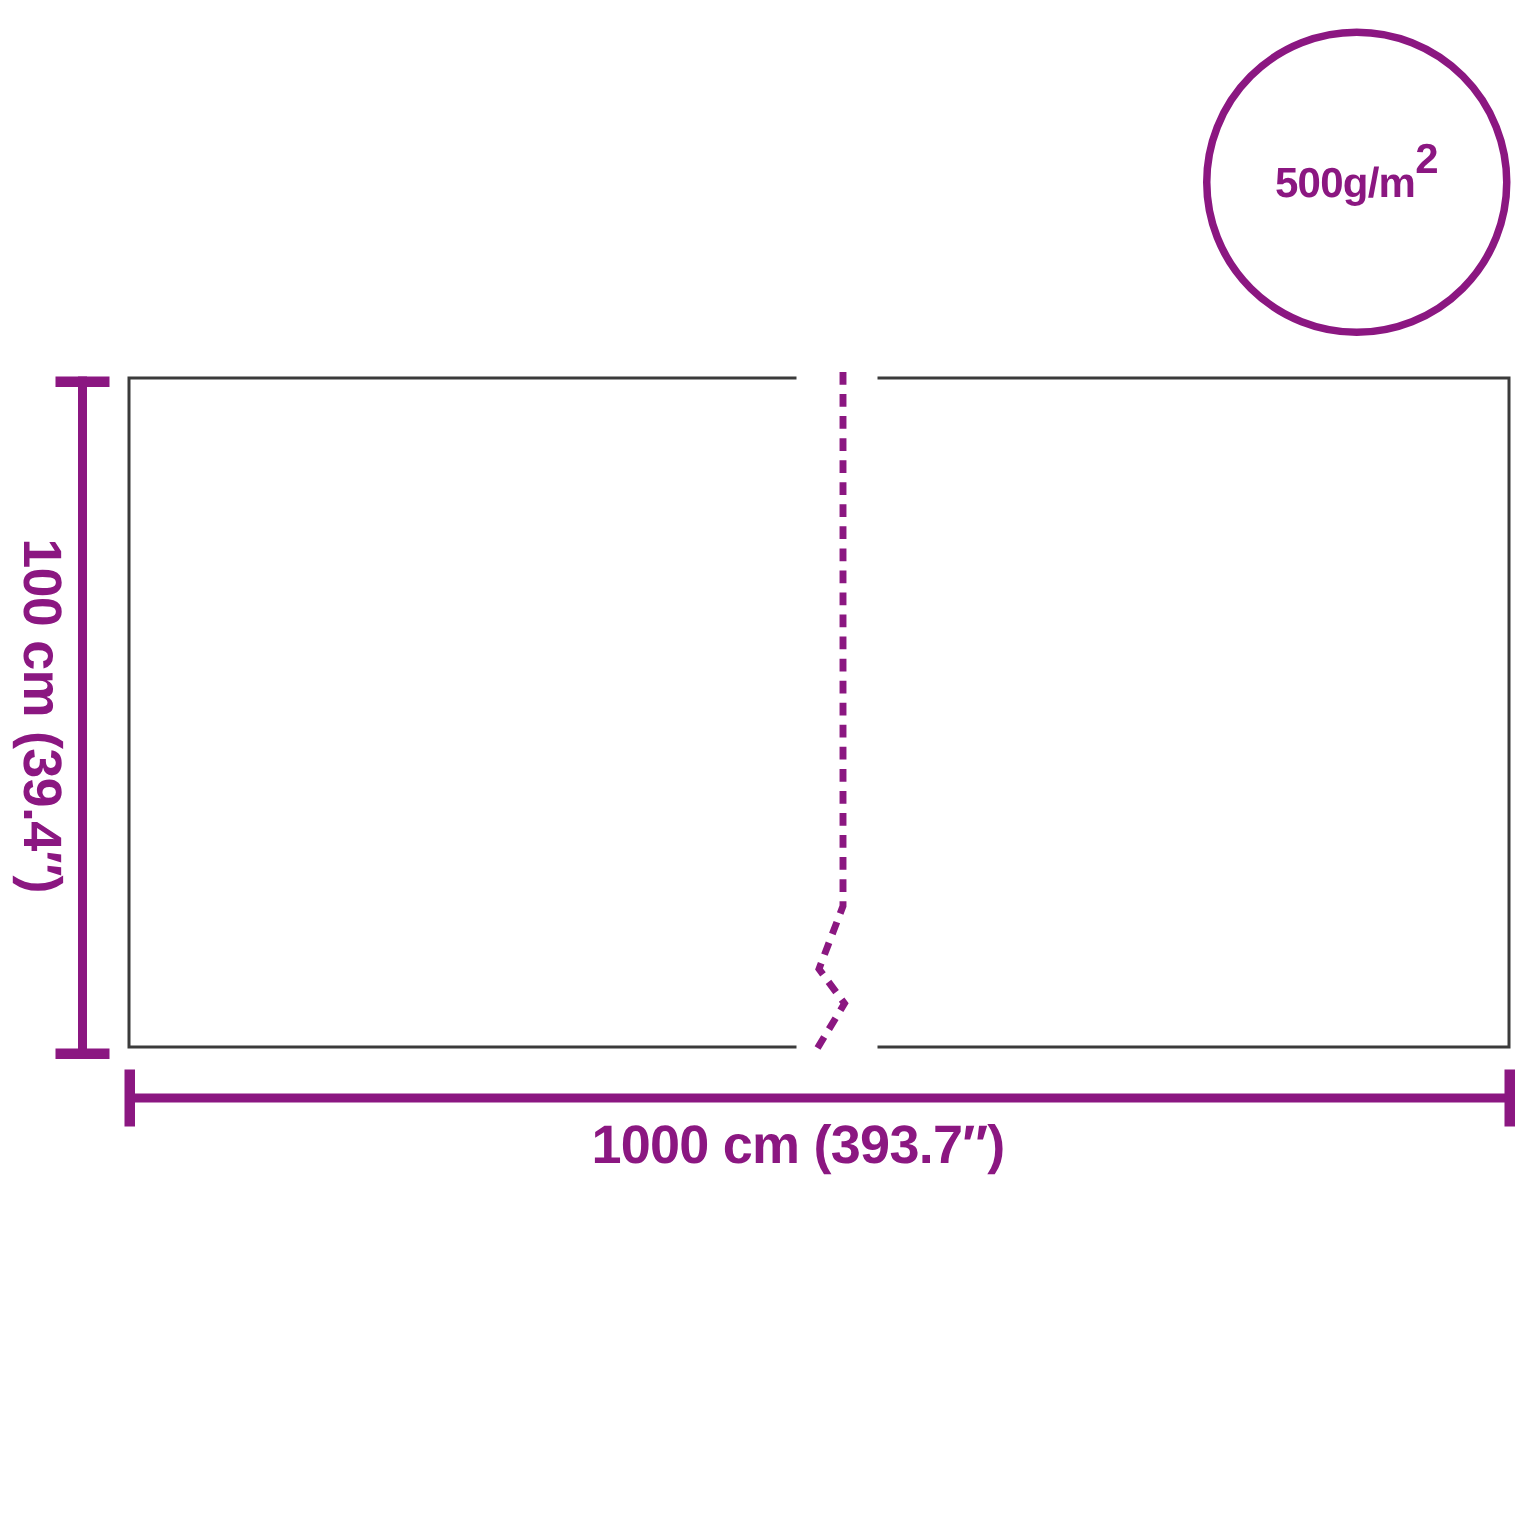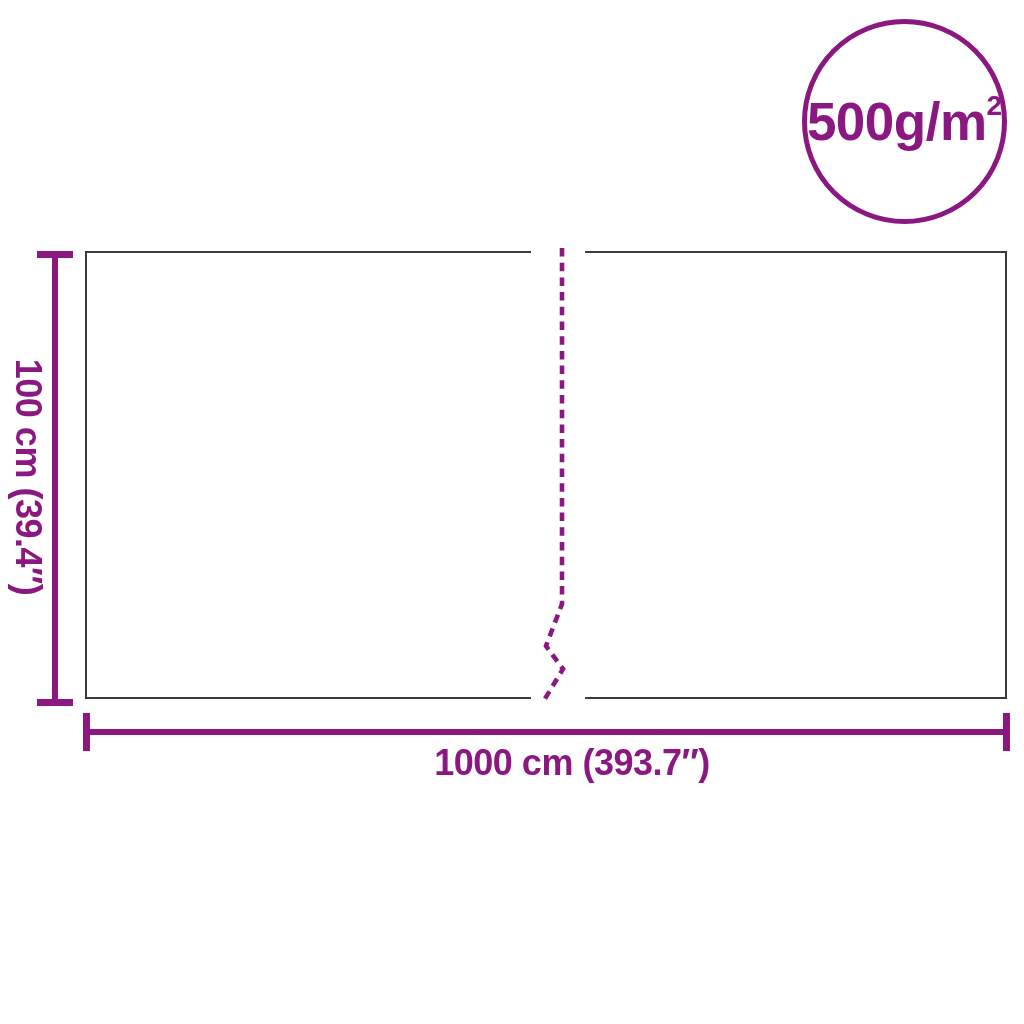--- a/index.html
+++ b/index.html
@@ -67,21 +67,21 @@
     font-size: 36px;
     letter-spacing: -0.5px;
     white-space: nowrap;
   }
   .height-label {
     left: 28px;
     top: 477px;
     transform: translate(-50%, -50%) rotate(90deg);
   }
   .width-label {
-    left: 572px;
+    left: 532px;
     top: 742px;
     transform: translateX(-50%);
   }
 
   
   .weight-badge {
     position: absolute;
     left: 802px;
     top: 19px;
     width: 205px;
@@ -89,21 +89,21 @@
     border: 5.5px solid #8B1781;
     border-radius: 50%;
     background: #ffffff;
     display: flex;
     align-items: center;
     justify-content: center;
     color: #8B1781;
     font-weight: bold;
     box-sizing: border-box;
   }
-  .weight-main { font-size: 53px; line-height: 1; letter-spacing: -0.5px; }
+  .weight-main { font-size: 28px; line-height: 1; letter-spacing: -0.5px; }
   .weight-sup  { font-size: 28px; line-height: 1; display: inline-block; transform: translateY(-16px); }
 </style>
 </head>
 <body>
 
 <div class="stage">
 
   <div class="outline-rect"></div>
   <div class="border-gap top"></div>
   <div class="border-gap bottom"></div>

